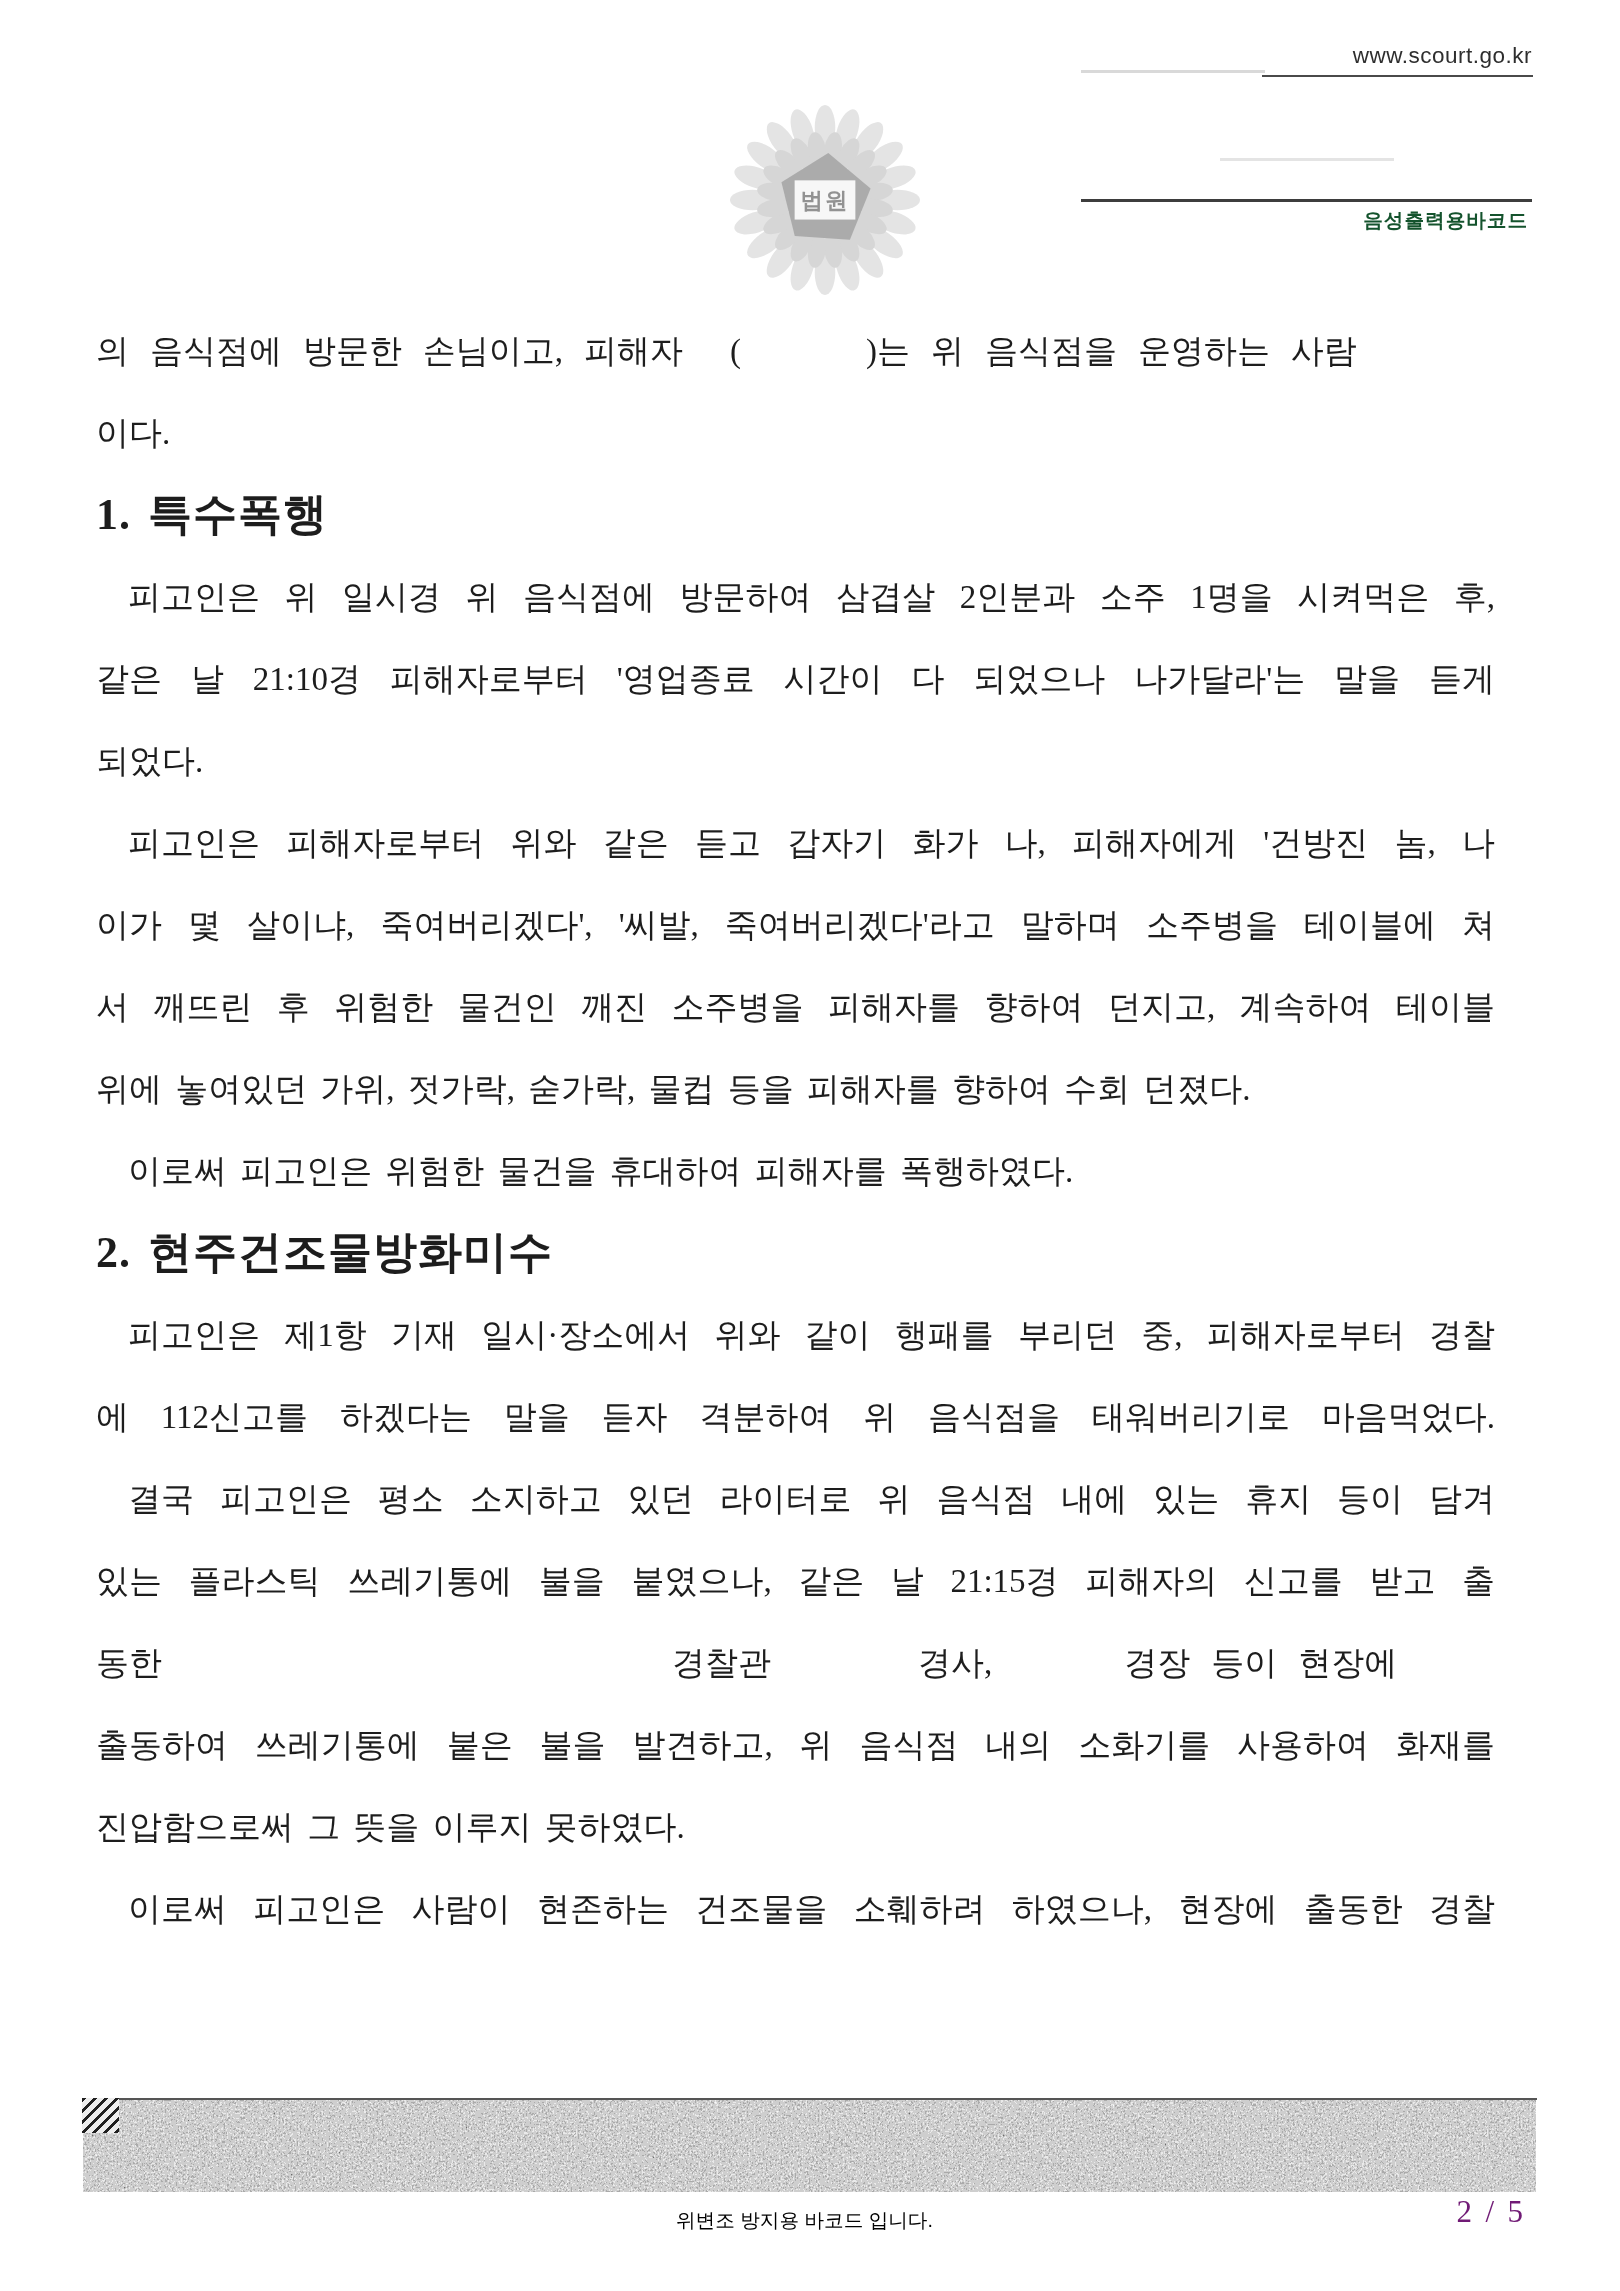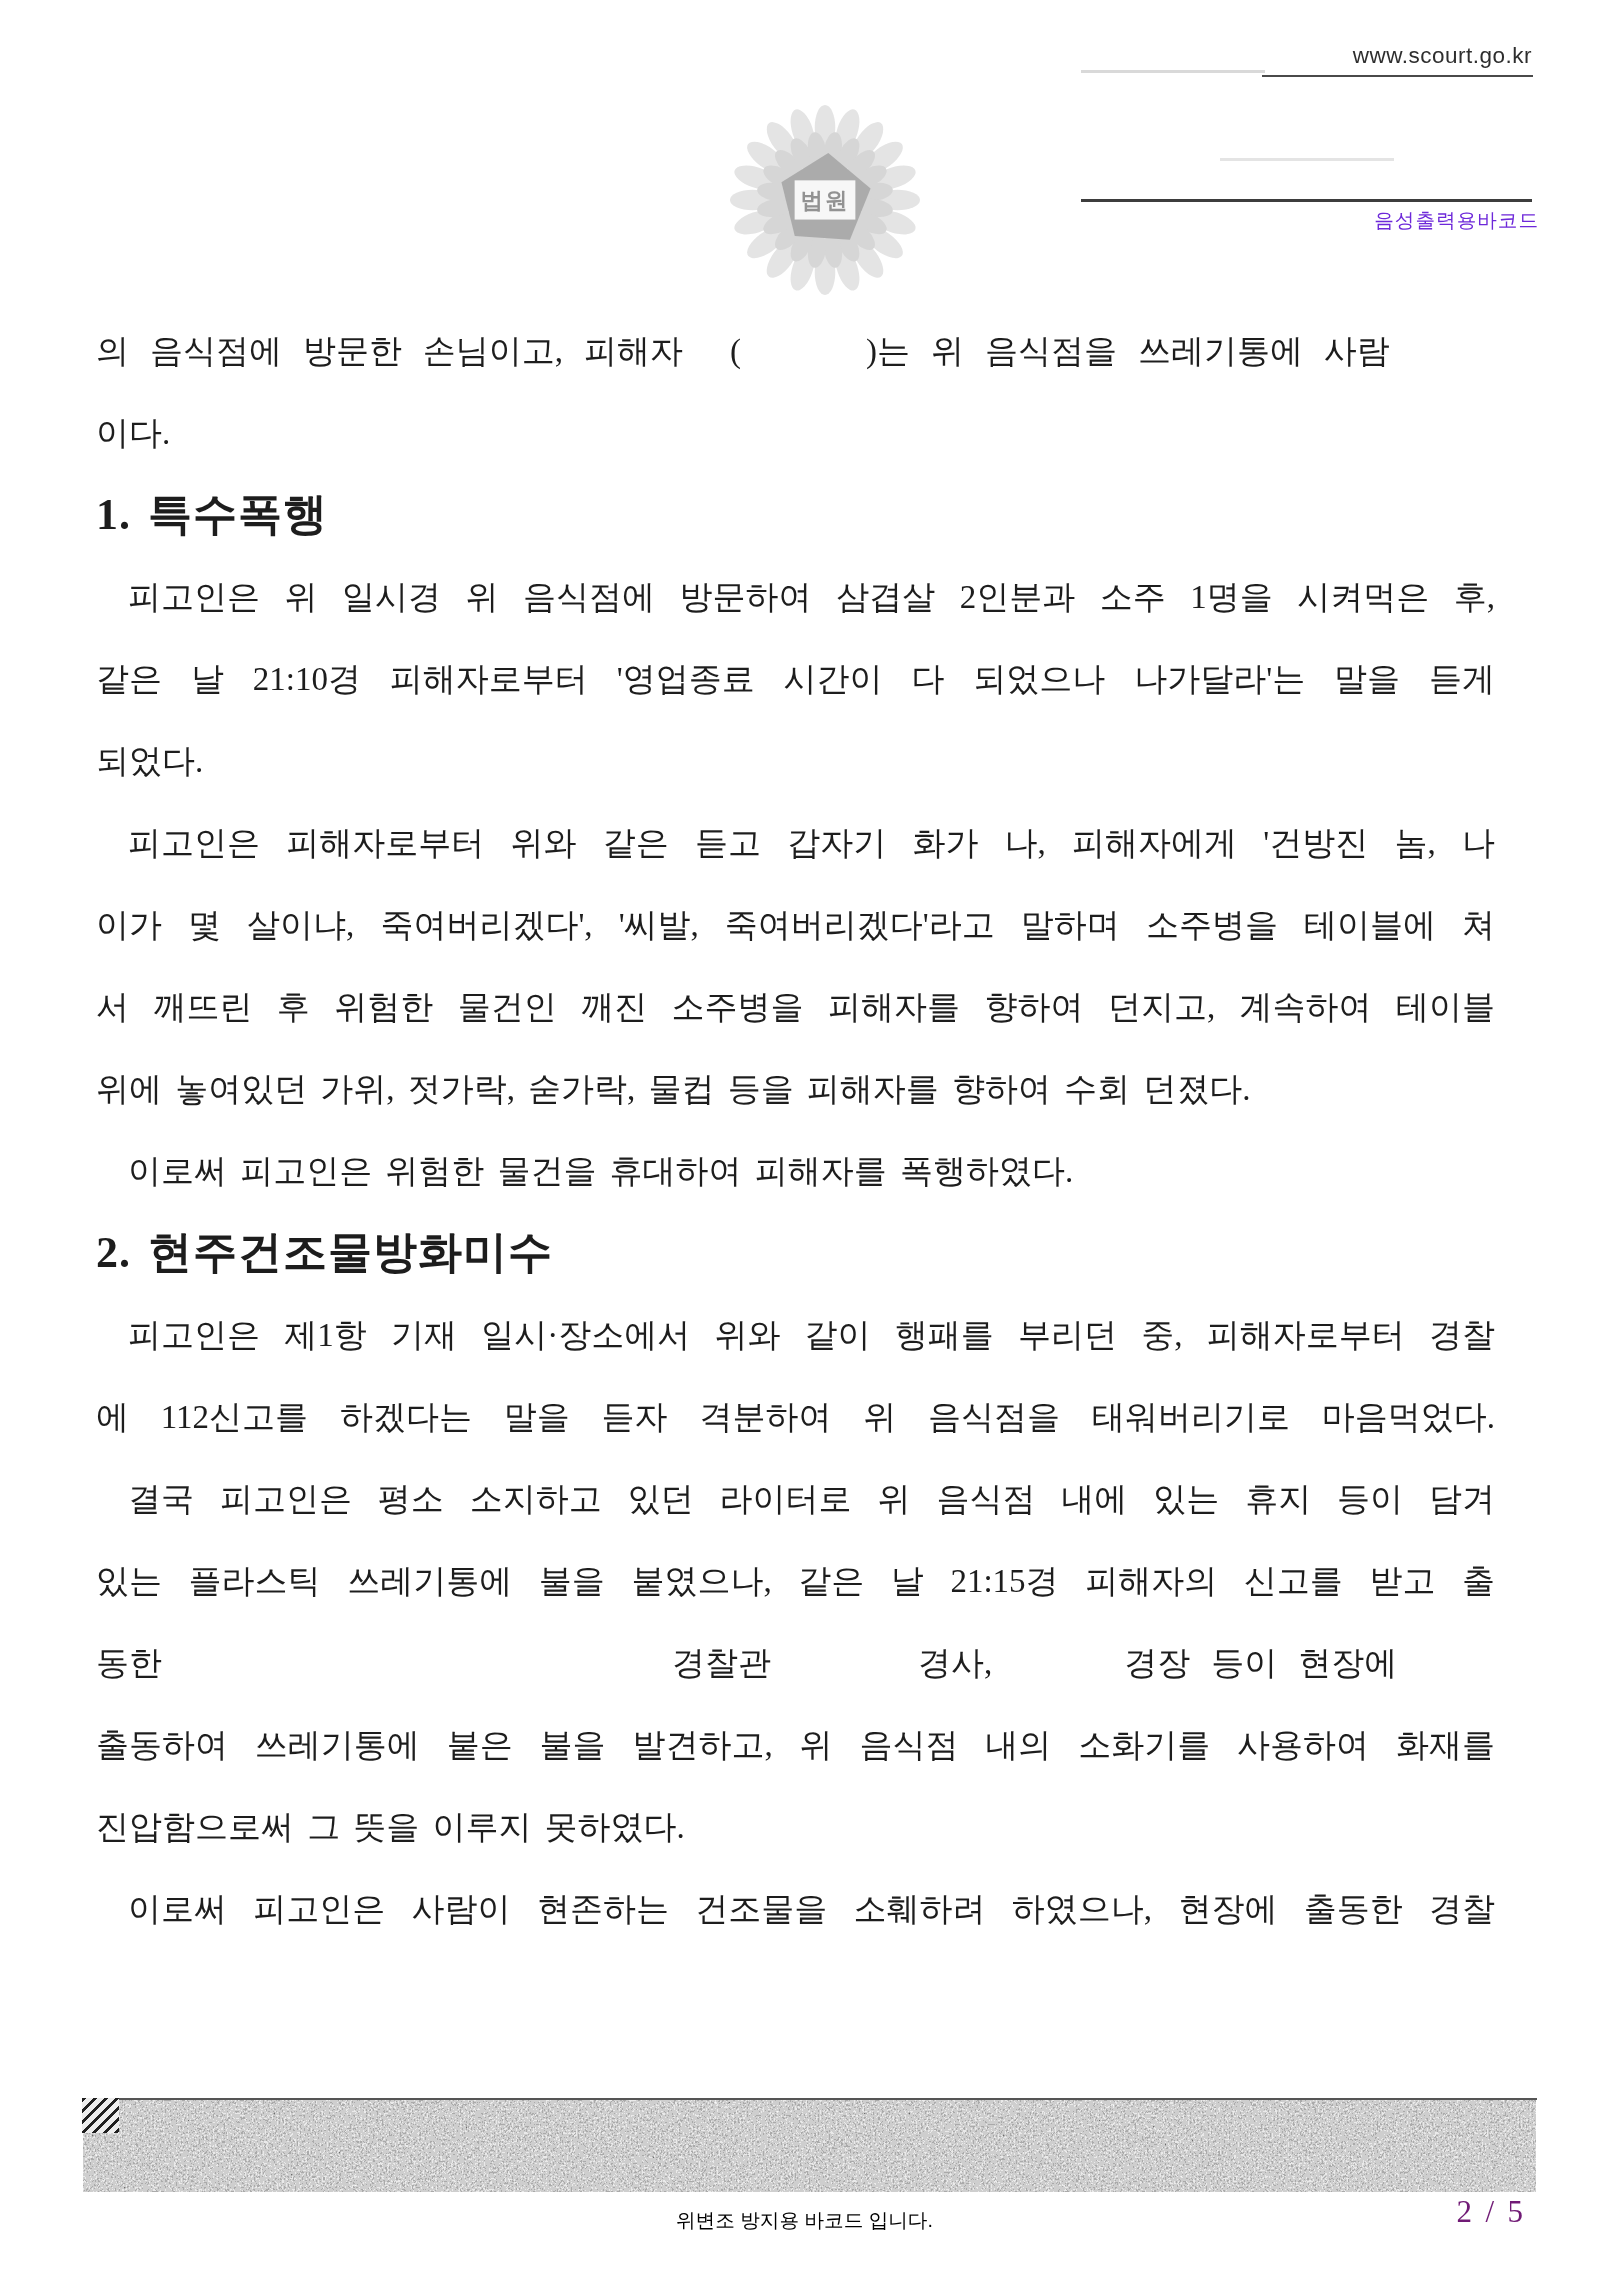--- a/index.html
+++ b/index.html
@@ -16,23 +16,23 @@
   .header-url{
     position:absolute;top:43px;right:88px;
     font-family:"Liberation Sans","DejaVu Sans",sans-serif;
     font-size:22.5px;color:#2e2e2e;letter-spacing:0.5px;
   }
   .url-underline{position:absolute;top:75px;left:1262px;width:271px;height:2px;background:#4a4a4a;}
   .faint-dash-1{position:absolute;top:70px;left:1081px;width:184px;height:2.9px;background:#d9d9d9;}
   .faint-dash-2{position:absolute;top:158px;left:1220px;width:174px;height:2.9px;background:#e4e4e4;}
   .voice-line{position:absolute;top:199px;left:1081px;width:451px;height:2.9px;background:#3d3d3d;}
   .voice-label{
-    position:absolute;top:207px;right:81px;
+    position:absolute;top:207px;right:92px;
     font-family:"Liberation Sans","DejaVu Sans",sans-serif;
-    font-size:19.6px;font-weight:normal;color:#6d28d9;letter-spacing:1px;
+    font-size:19.6px;font-weight:bold;color:#14532d;letter-spacing:1px;
   }
   
   .seal{position:absolute;top:100px;left:718px;width:214px;height:196px;filter:blur(0.7px);opacity:.95;}
   .seal text{
     font-family:"Liberation Sans","DejaVu Sans",sans-serif;
     font-weight:bold;
   }
   
   .body-text{
     position:absolute;left:96px;top:310px;width:1399px;
@@ -132,21 +132,21 @@
         <text x="0" y="8" text-anchor="middle" font-size="23" fill="#8d8d8d" letter-spacing="2">법원</text>
       </g>
     </svg>
   </div>
 
   <div class="body-text">
 
     <div class="line flexline">
       <span>의 음식점에 방문한 손님이고, 피해자</span>
       <span class="gap-paren-open">(</span>
-      <span class="gap-paren-close">)는 위 음식점을 쓰레기통에 사람</span>
+      <span class="gap-paren-close">)는 위 음식점을 운영하는 사람</span>
     </div>
 
     <div class="line">이다.</div>
 
     <div class="line heading">1. 특수폭행</div>
 
     <div class="line justify indent">피고인은 위 일시경 위 음식점에 방문하여 삼겹살 2인분과 소주 1명을 시켜먹은 후,</div>
     <div class="line justify">같은 날 21:10경 피해자로부터 '영업종료 시간이 다 되었으나 나가달라'는 말을 듣게</div>
     <div class="line">되었다.</div>
     <div class="line justify indent">피고인은 피해자로부터 위와 같은 듣고 갑자기 화가 나, 피해자에게 '건방진 놈, 나</div>

